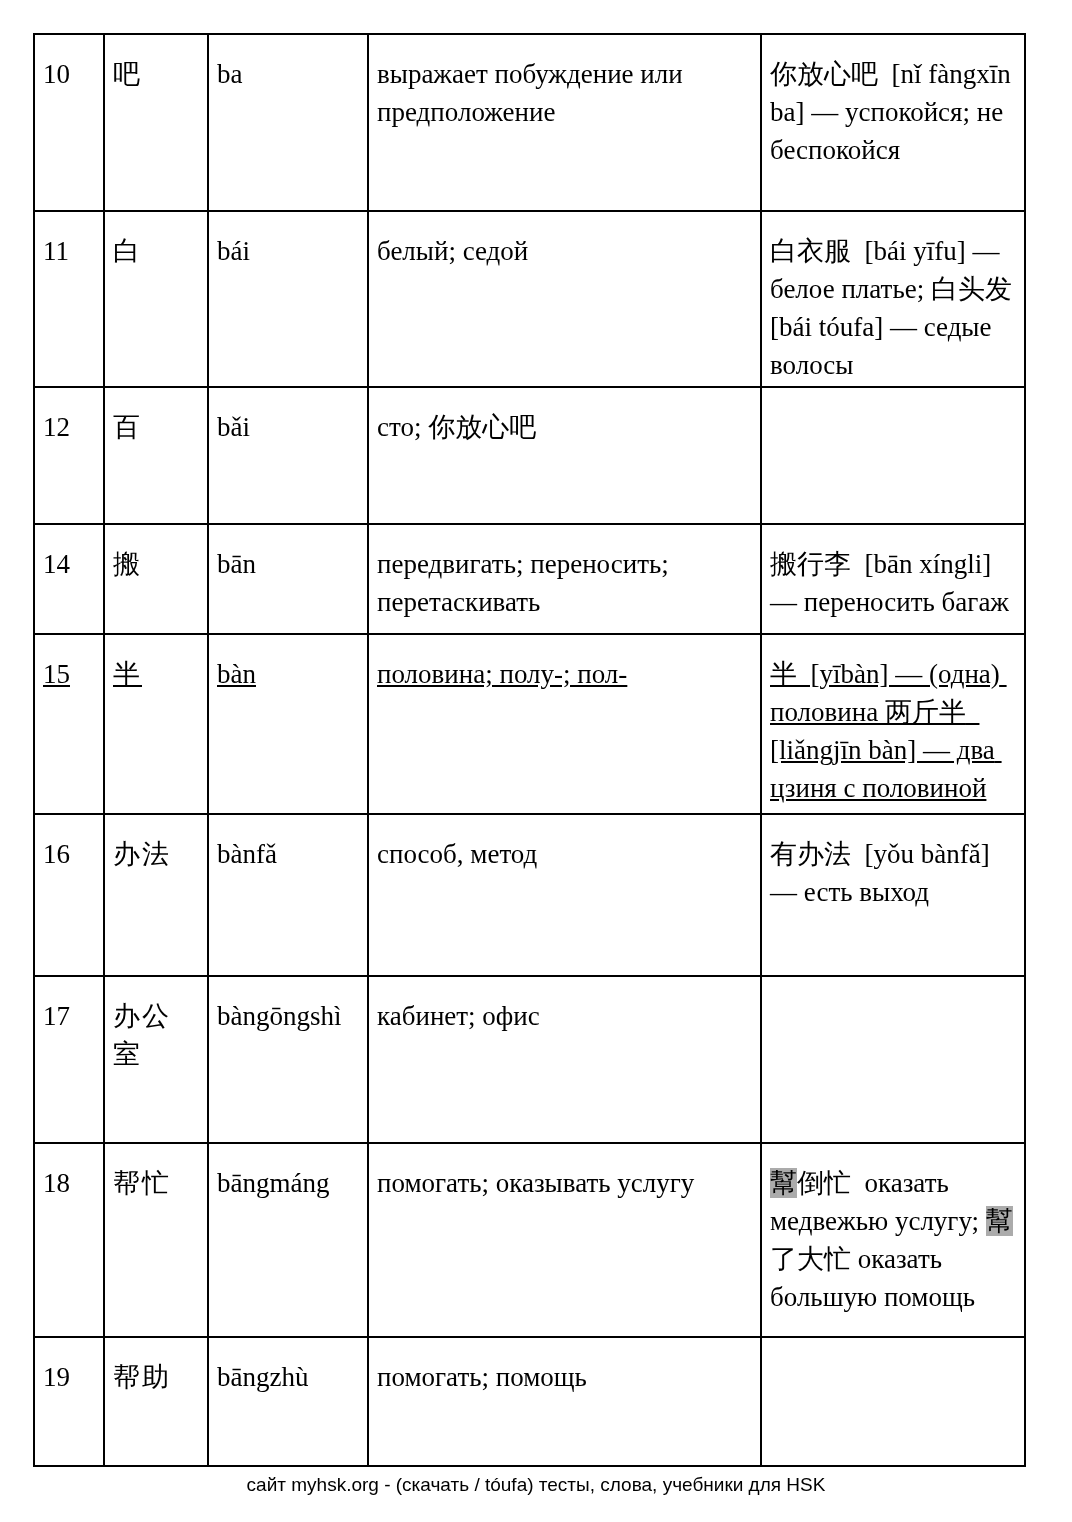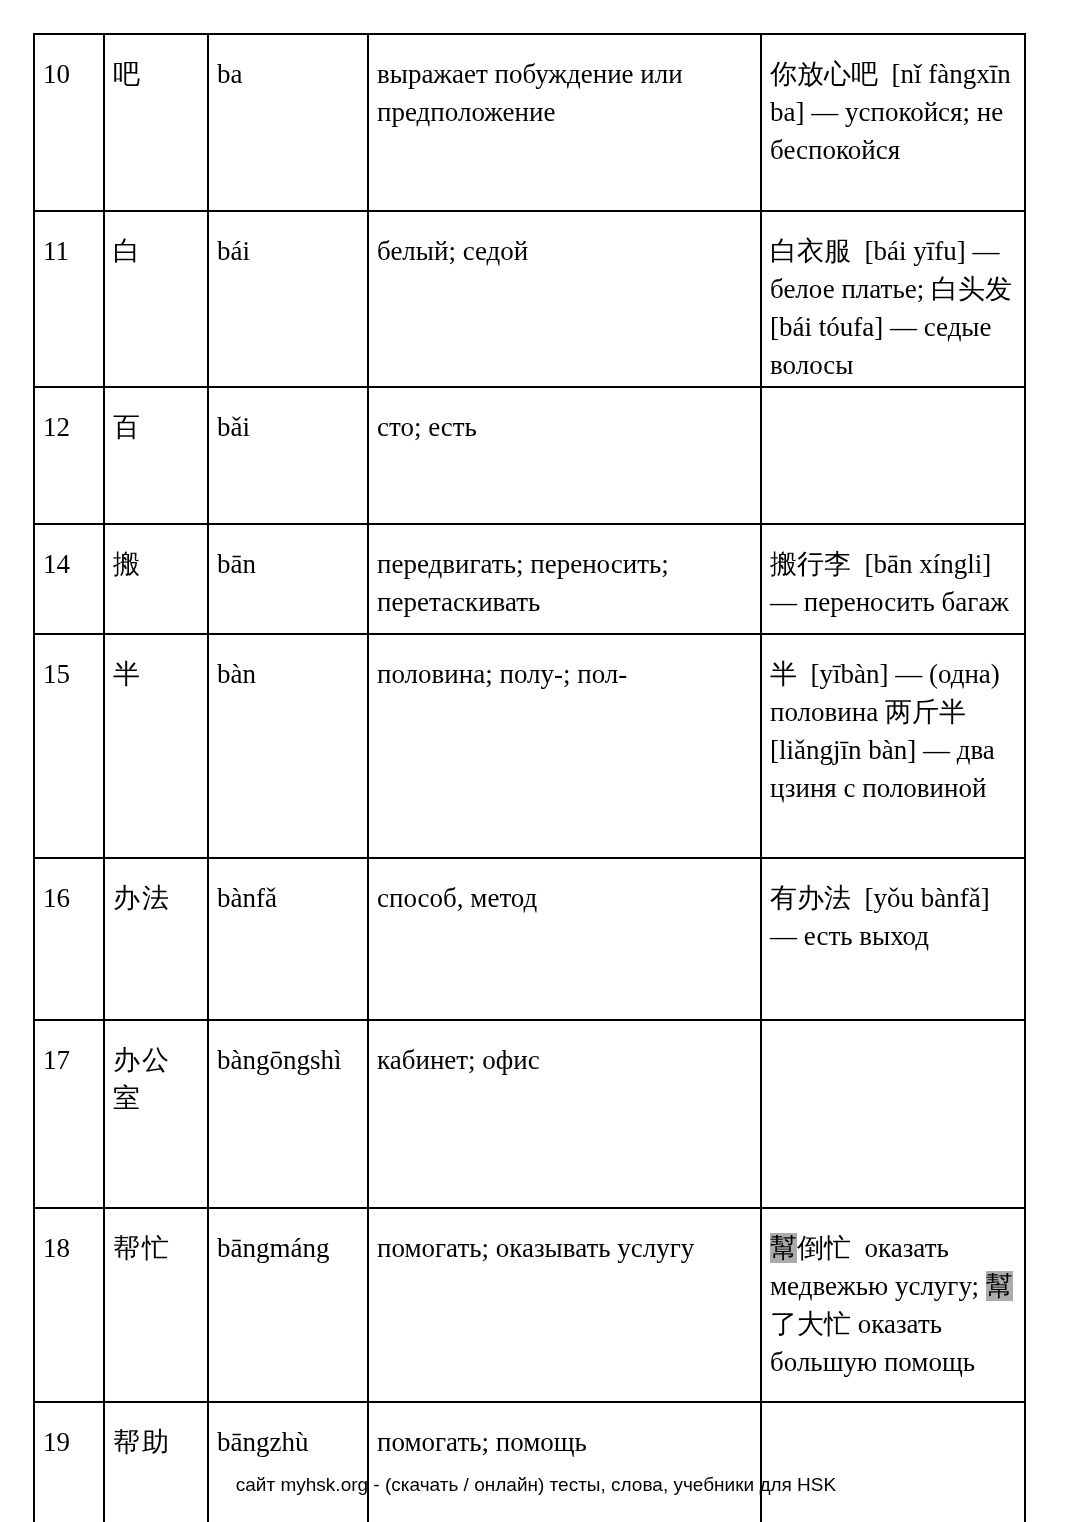--- a/index.html
+++ b/index.html
@@ -64,45 +64,45 @@
           <td class="cell-number">11</td>
           <td class="cell-hanzi">白</td>
           <td class="cell-pinyin">bái</td>
           <td class="cell-translation">белый; седой</td>
           <td class="cell-example"><span>白衣服  [bái yīfu] — белое платье; 白头发  [bái tóufa] — седые волосы</span></td>
         </tr>
         <tr style="height: 137px;">
           <td class="cell-number">12</td>
           <td class="cell-hanzi">百</td>
           <td class="cell-pinyin">bǎi</td>
-          <td class="cell-translation">сто; есть</td>
+          <td class="cell-translation">сто; 你放心吧</td>
           <td class="cell-example"></td>
         </tr>
         <tr style="height: 110px;">
           <td class="cell-number">14</td>
           <td class="cell-hanzi">搬</td>
           <td class="cell-pinyin">bān</td>
           <td class="cell-translation">передвигать; переносить; перетаскивать</td>
           <td class="cell-example"><span>搬行李  [bān xíngli] — переносить багаж</span></td>
         </tr>
-        <tr style="height: 224px;">
+        <tr style="height: 180px; text-decoration: underline;">
           <td class="cell-number">15</td>
           <td class="cell-hanzi">半</td>
           <td class="cell-pinyin">bàn</td>
           <td class="cell-translation">половина; полу-; пол-</td>
           <td class="cell-example"><span>半  [yībàn] — (одна) половина 两斤半  [liǎngjīn bàn] — два цзиня с половиной</span></td>
         </tr>
         <tr style="height: 162px;">
           <td class="cell-number">16</td>
           <td class="cell-hanzi">办法</td>
           <td class="cell-pinyin">bànfǎ</td>
           <td class="cell-translation">способ, метод</td>
           <td class="cell-example"><span>有办法  [yǒu bànfǎ] — есть выход</span></td>
         </tr>
-        <tr style="height: 188px;">
+        <tr style="height: 167px;">
           <td class="cell-number">17</td>
           <td class="cell-hanzi">办公室</td>
           <td class="cell-pinyin">bàngōngshì</td>
           <td class="cell-translation">кабинет; офис</td>
           <td class="cell-example"></td>
         </tr>
         <tr style="height: 194px;">
           <td class="cell-number">18</td>
           <td class="cell-hanzi">帮忙</td>
           <td class="cell-pinyin">bāngmáng</td>
@@ -111,14 +111,14 @@
         </tr>
         <tr style="height: 129px;">
           <td class="cell-number">19</td>
           <td class="cell-hanzi">帮助</td>
           <td class="cell-pinyin">bāngzhù</td>
           <td class="cell-translation">помогать; помощь</td>
           <td class="cell-example"></td>
         </tr>
       </tbody>
   </table>
-  <div class="footer">сайт myhsk.org - (скачать / онлайн) тесты, слова, учебники для HSK</div>
+  <div class="footer">сайт myhsk.org - (скачать / tóufa) тесты, слова, учебники для HSK</div>
 </div>
 
 </body></html>

